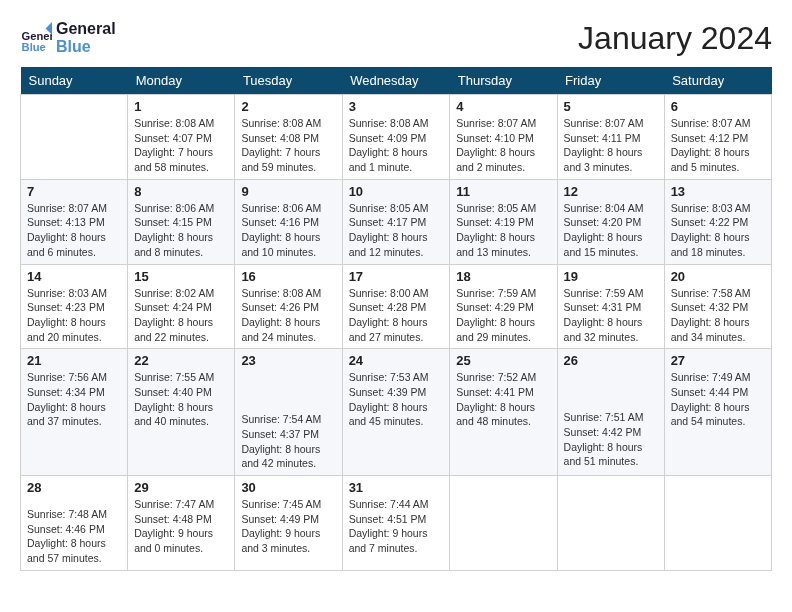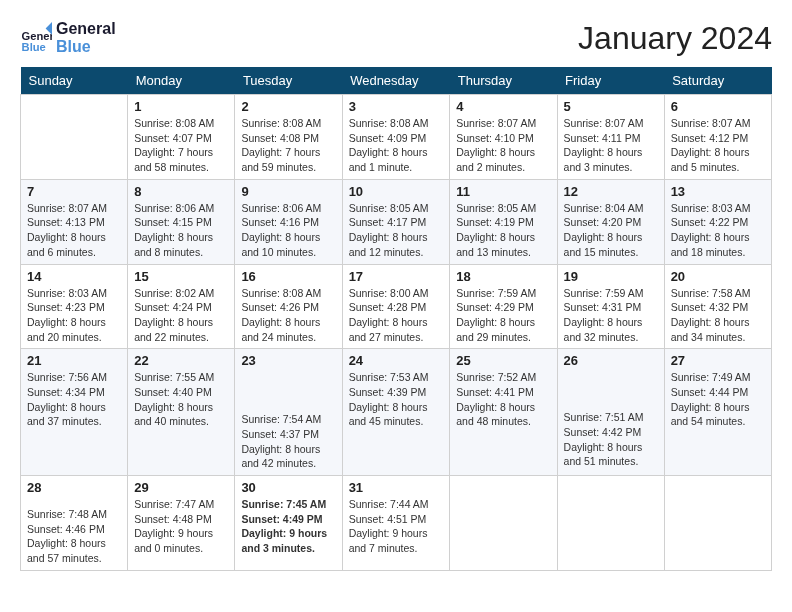--- a/index.html
+++ b/index.html
@@ -319,21 +319,21 @@
         </td>
         <td>
           <span class="day-number">29</span>
           <div class="day-info" style="white-space: pre-line;">Sunrise: 7:47 AM
 Sunset: 4:48 PM
 Daylight: 9 hours
 and 0 minutes.</div>
         </td>
         <td>
           <span class="day-number">30</span>
-          <div class="day-info" style="white-space: pre-line; font-weight: bold;">Sunrise: 7:45 AM
+          <div class="day-info" style="white-space: pre-line;">Sunrise: 7:45 AM
 Sunset: 4:49 PM
 Daylight: 9 hours
 and 3 minutes.</div>
         </td>
         <td>
           <span class="day-number">31</span>
           <div class="day-info" style="white-space: pre-line;">Sunrise: 7:44 AM
 Sunset: 4:51 PM
 Daylight: 9 hours
 and 7 minutes.</div>

